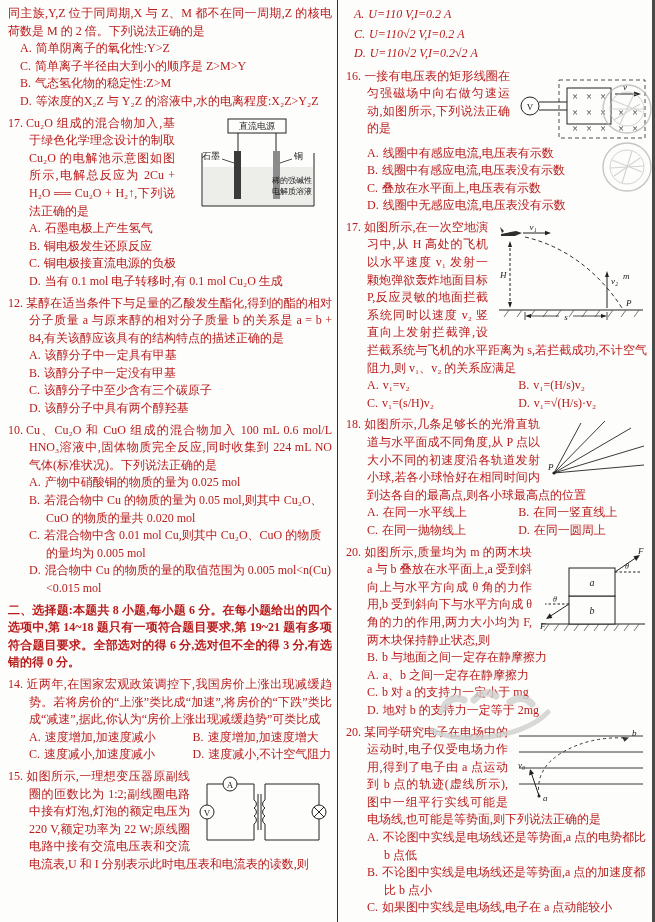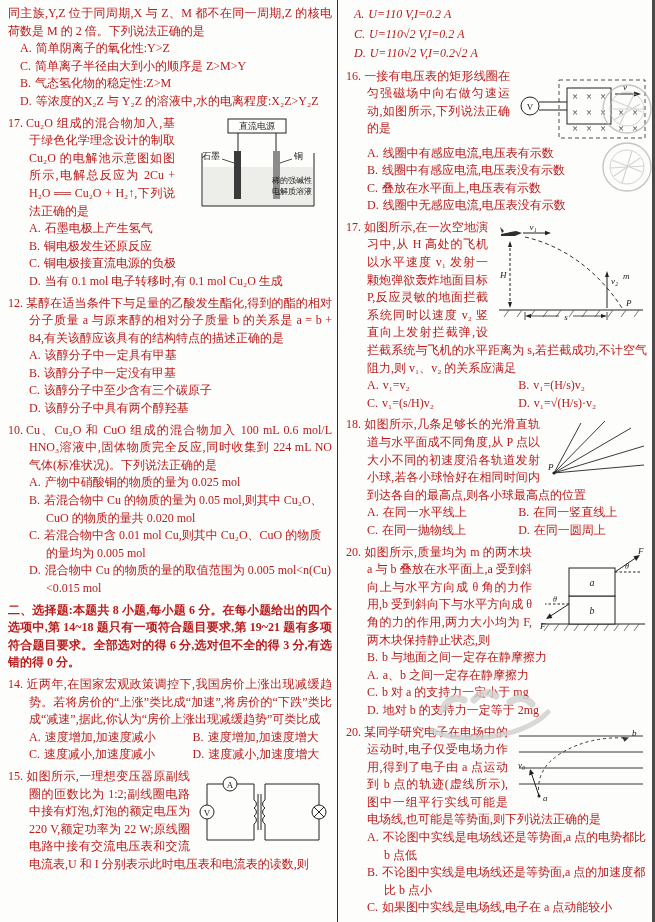--- a/index.html
+++ b/index.html
@@ -93,21 +93,21 @@
             <div class="option"><span class="olabel">D.</span><span class="otext">混合物中 Cu 的物质的量的取值范围为 0.005 mol&lt;n(Cu)&lt;0.015 mol</span></div>
           </div>
         </div>
         <div class="block section">二、选择题:本题共 8 小题,每小题 6 分。在每小题给出的四个选项中,第 14~18 题只有一项符合题目要求,第 19~21 题有多项符合题目要求。全部选对的得 6 分,选对但不全的得 3 分,有选错的得 0 分。</div>
         <div class="block question">
           <div class="stem numbered"><span class="qnum">14.</span><span>近两年,在国家宏观政策调控下,我国房价上涨出现减缓趋势。若将房价的“上涨”类比成“加速”,将房价的“下跌”类比成“减速”,据此,你认为“房价上涨出现减缓趋势”可类比成</span></div>
           <div class="options cols-2">
             <div class="option"><span class="olabel">A.</span><span class="otext">速度增加,加速度减小</span></div>
             <div class="option"><span class="olabel">B.</span><span class="otext">速度增加,加速度增大</span></div>
             <div class="option"><span class="olabel">C.</span><span class="otext">速度减小,加速度减小</span></div>
-            <div class="option"><span class="olabel">D.</span><span class="otext">速度减小,加速度增大</span></div>
+            <div class="option"><span class="olabel">D.</span><span class="otext">速度减小,不计空气阻力</span></div>
           </div>
         </div>
         <div class="block question">
           <div class="figure fig-transformer">
             <svg width="135" height="82" viewBox="0 0 135 82">
     <g stroke="#222" fill="none" stroke-width="1">
       <path d="M10,14 H26 M40,14 H57 V30 M57,54 V70 H10 M10,14 V35 M10,49 V70"></path>
       <circle cx="33" cy="14" r="7"></circle>
                 <circle cx="10" cy="42" r="7"></circle>
       <path d="M57,30 a4.5,4.5 0 0 1 0,8 a4.5,4.5 0 0 1 0,8 a4.5,4.5 0 0 1 0,8"></path>

